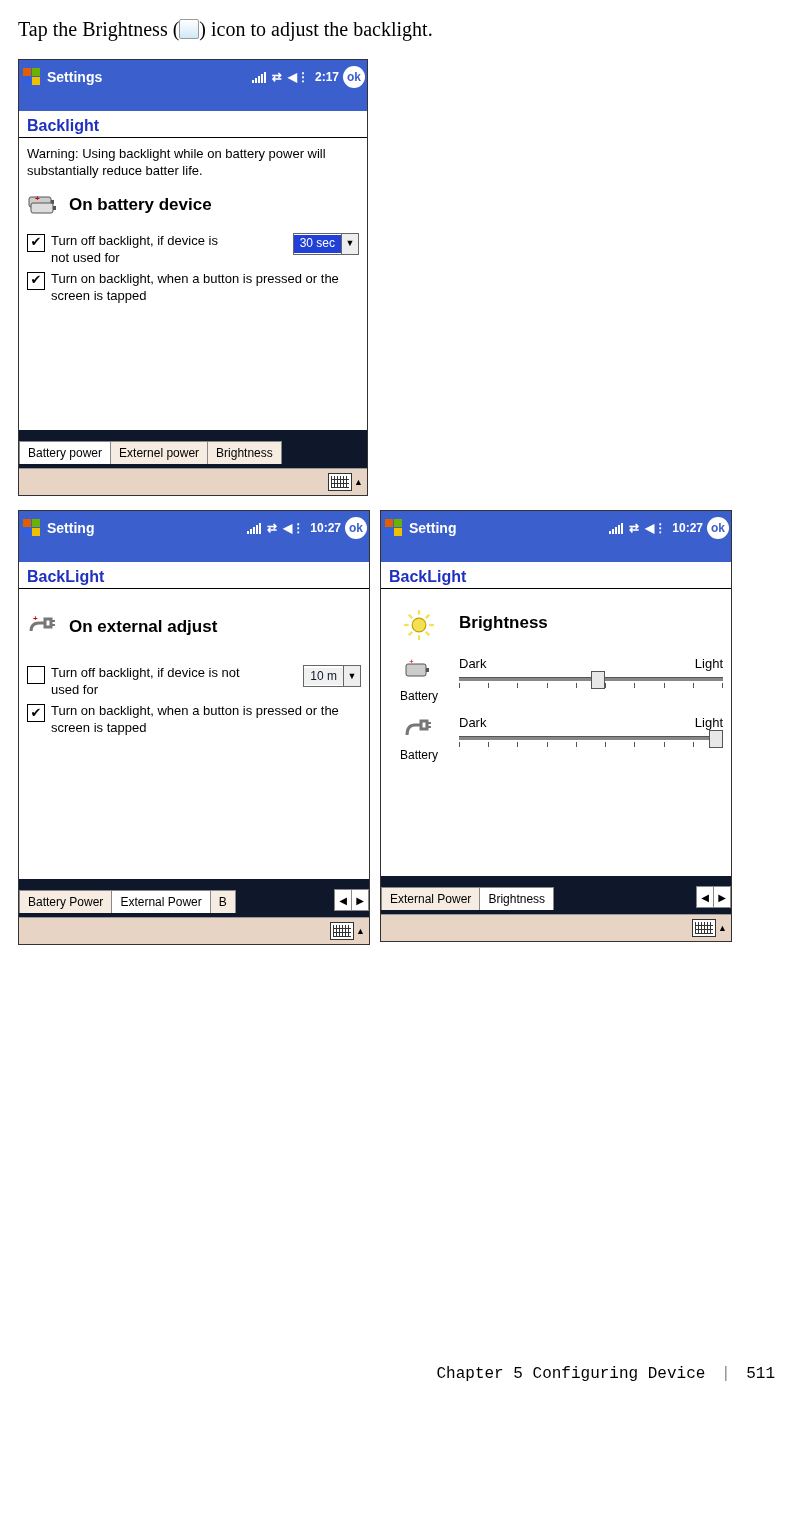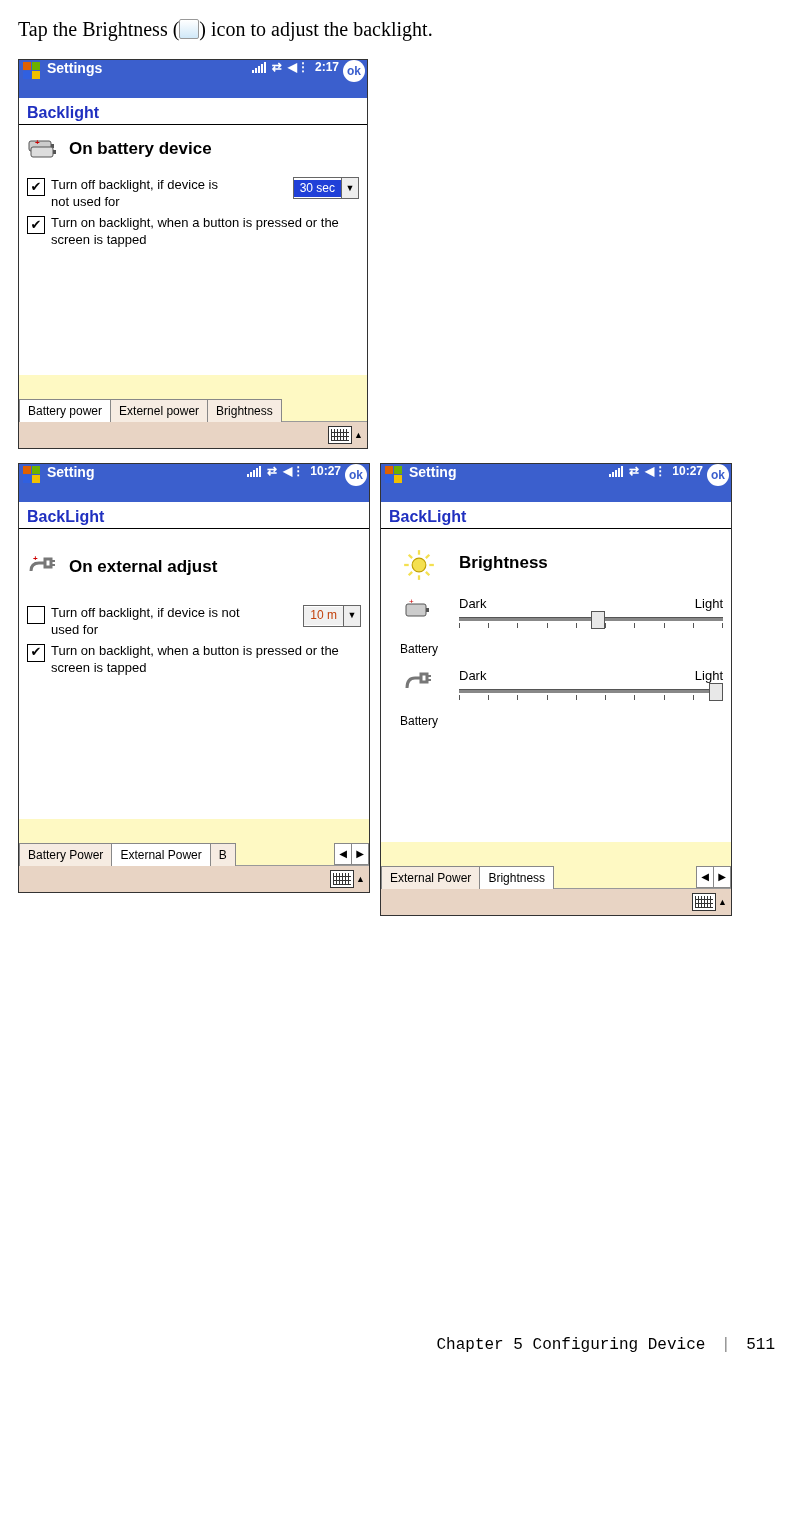--- a/index.html
+++ b/index.html
@@ -6,53 +6,53 @@
   .intro{font-size:20px;margin-bottom:18px}
   .inline-icon{display:inline-block;width:18px;height:18px;vertical-align:middle;border:1px solid #999;border-radius:2px;background:linear-gradient(#fff,#d0e8f8);position:relative;top:-2px}
   .screenshot{border:1px solid #333;background:#fff;font-family:Tahoma,Arial,sans-serif;font-size:13px;color:#000;display:inline-block;vertical-align:top}
   .shot1{width:348px}
   .shot2,.shot3{width:350px}
   .row-top{display:flex;align-items:flex-start;margin-bottom:14px}
   .callout{font-family:Arial,sans-serif;font-size:15px;line-height:1.35;margin-left:60px;margin-top:215px;width:300px;position:relative}
   .callout-line{position:absolute;left:-60px;top:8px;width:60px;height:1px;background:#d48080}
   .row-bottom{display:flex;gap:10px;align-items:flex-start}
   
-  .titlebar{background:#3b5fcd;color:#fff;height:34px;display:flex;align-items:flex-start;padding:0 2px 4px 2px}
+  .titlebar{background:#3b5fcd;color:#fff;height:34px;display:flex;align-items:center;padding:0 2px 17px 2px}
   .start-flag{width:22px;height:22px;margin-right:4px;display:inline-block}
   .tb-title{font-weight:bold;font-size:14px}
   .tb-spacer{flex:1}
   .tb-icons{display:flex;align-items:center;gap:6px;font-size:12px;font-weight:bold}
   .ok-badge{background:#fff;color:#3b5fcd;border-radius:50%;width:22px;height:22px;display:flex;align-items:center;justify-content:center;font-weight:bold;font-size:12px;margin-left:4px}
   
   .section-title{color:#2030c0;font-weight:bold;font-size:16px;padding:6px 8px 2px 8px}
   .hr{height:1px;background:#000;margin:0 0 6px 0}
   .warning{padding:2px 8px 8px 8px;font-size:13px;line-height:1.25}
   .power-row{display:flex;align-items:center;gap:10px;padding:4px 8px 12px 8px;font-weight:bold;font-size:17px}
   .bat-icon,.plug-icon,.sun-icon{width:32px;height:28px;display:inline-block}
   .chk-row{display:flex;align-items:flex-start;gap:6px;padding:2px 8px;font-size:13px;line-height:1.3}
   .chk{width:16px;height:16px;border:1px solid #000;display:inline-flex;align-items:center;justify-content:center;font-size:13px;flex-shrink:0;margin-top:1px}
   .select-box{border:1px solid #666;height:20px;display:inline-flex;align-items:center;margin-left:auto}
   .sel-val{background:#2040d8;color:#fff;padding:1px 6px;font-size:12px}
-  .sel-val.disabled{background:#f0f0f0;color:#c2410c}
+  .sel-val.disabled{background:#f0f0f0;color:#0f172a}
   .sel-arrow{width:16px;height:20px;border-left:1px solid #666;display:flex;align-items:center;justify-content:center;font-size:9px;background:#eee}
   
-  .tabbar{display:flex;align-items:flex-end;background:#fef9c3;height:28px;padding-top:18px}
+  .tabbar{display:flex;align-items:flex-start;background:#0f172a;height:28px;padding-top:10px}
   .tab{background:#f6ece2;border:1px solid #888;border-bottom:none;padding:4px 8px;font-size:12px;margin-right:-1px;position:relative;bottom:-1px}
   .tab.active{background:#fff;font-weight:normal;z-index:2}
   .tab-scroll{margin-left:auto;display:flex;border:1px solid #888;background:#fff}
   .tab-scroll span{width:16px;height:20px;display:flex;align-items:center;justify-content:center;font-size:10px;border-left:1px solid #888}
   .tab-scroll span:first-child{border-left:none}
   .sipbar{background:#e8d4c4;height:26px;border-top:1px solid #999;display:flex;justify-content:flex-end;align-items:center;padding-right:4px;gap:2px}
   .kbd{width:22px;height:16px;border:1px solid #333;background:#fff;display:inline-block;position:relative}
   .kbd::before{content:"";position:absolute;inset:2px;background:repeating-linear-gradient(90deg,#333 0 1px,transparent 1px 3px),repeating-linear-gradient(0deg,#333 0 1px,transparent 1px 4px)}
   .up-caret{font-size:9px}
   
   .bright-row{display:flex;align-items:flex-start;gap:10px;padding:6px 8px}
   .bright-left{width:60px;text-align:center;font-size:12px}
-  .bright-left .lbl{margin-top:15px}
+  .bright-left .lbl{margin-top:2px}
   .bright-right{flex:1}
   .range-labels{display:flex;justify-content:space-between;font-size:13px;margin-bottom:0px}
   .slider{position:relative;height:22px}
   .track{position:absolute;left:0;right:0;top:6px;height:3px;background:#888;border-top:1px solid #555}
   .ticks{position:absolute;left:0;right:0;top:12px;display:flex;justify-content:space-between}
   .ticks span{width:1px;height:5px;background:#555;display:inline-block}
   .thumb{position:absolute;top:0;width:12px;height:16px;background:#e8e8e8;border:1px solid #555}
   .footer{font-family:Liberation Mono, monospace;font-size:16px;text-align:right;margin-top:420px;padding-right:6px}
   .footer .sep{margin:0 6px;color:#888}
   .signal-icon{display:inline-flex;align-items:flex-end;gap:1px;height:12px}
@@ -88,20 +88,21 @@
             <span style="height:11px"></span>
           </span>
         <span>⇄</span>
         <span>◀⋮</span>
         <span>2:17</span>
       </span>
       <span class="ok-badge">ok</span>
     </div>
     <div class="section-title">Backlight</div>
     <div class="hr"></div>
+    <div class="warning">Warning: Using backlight while on battery power will substantially reduce batter life.</div>
     <div class="power-row">
       <span class="bat-icon">
         <svg viewBox="0 0 32 28">
             <rect x="2" y="6" width="22" height="10" rx="2" fill="#ccc" stroke="#555"></rect>
             <rect x="24" y="9" width="3" height="4" fill="#555"></rect>
             <rect x="4" y="12" width="22" height="10" rx="2" fill="#ddd" stroke="#555"></rect>
             <rect x="26" y="15" width="3" height="4" fill="#555"></rect>
             <text x="8" y="10" font-size="8" fill="#c00">+</text>
           </svg>
       </span>

